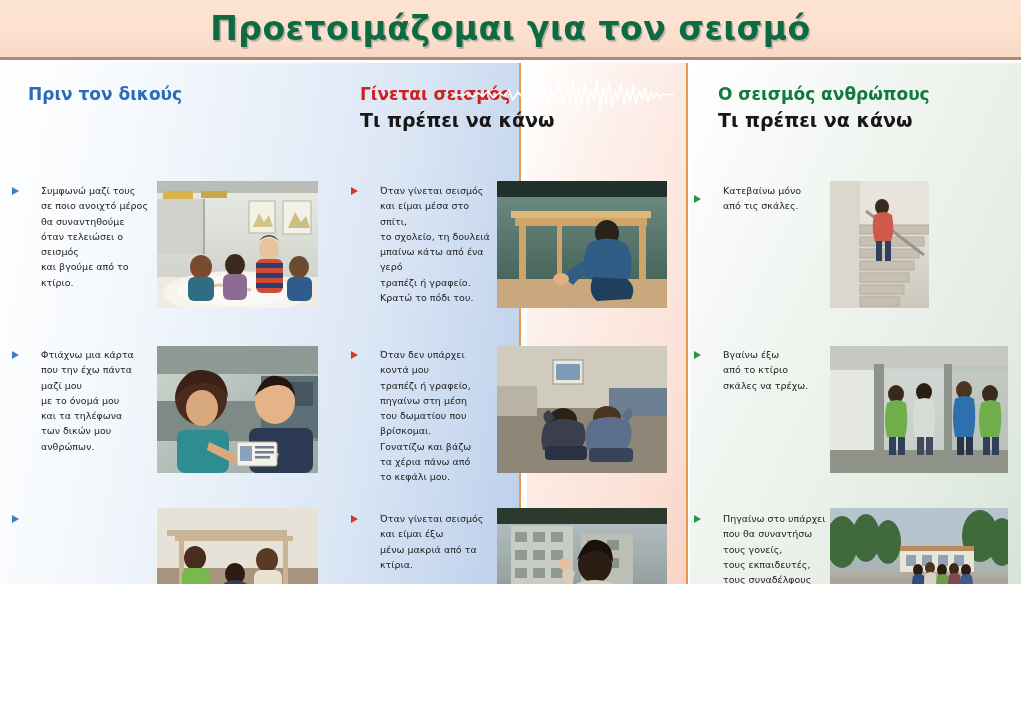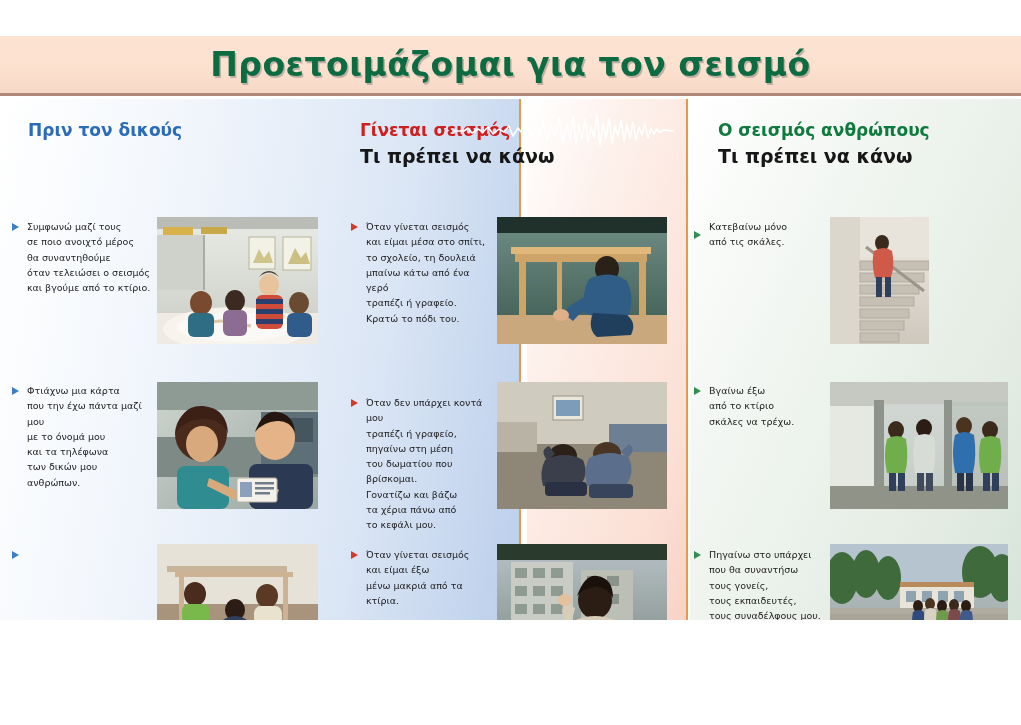--- a/index.html
+++ b/index.html
@@ -8,21 +8,20 @@
     width:1021px;height:725px;
     background:#fff;
     font-family:"DejaVu Sans","Liberation Sans",sans-serif;
     overflow:hidden;
   }
   #poster{
     position:relative;width:1021px;height:584px;
     box-sizing:border-box;
     background:#ffffff;
     overflow:hidden;
-    margin-top:36px;
   }
 
   
   #title-bar{
     position:absolute;left:0;top:0;width:1021px;height:60px;
     background:linear-gradient(180deg,#fde3d2 0%,#fce1cf 55%,#f7d8c6 100%);
     border-bottom:3px solid #b08878;
     display:flex;align-items:center;justify-content:center;
     box-sizing:border-box;
   }
@@ -78,21 +77,21 @@
     margin:0;
   }
 
   
   #seismo{
     position:absolute;left:452px;top:76px;width:222px;height:36px;
     pointer-events:none;
   }
 
   
-  .blk{position:absolute;display:flex;gap:7px;align-items:flex-start;}
+  .blk{position:absolute;display:flex;gap:21px;align-items:flex-start;}
   .bullet{
     flex:0 0 auto;width:8px;height:10px;margin-top:4px;position:relative;
   }
   .bullet i{
     display:block;width:0;height:0;
     border-left:7px solid currentColor;
     border-top:4.5px solid transparent;
     border-bottom:4.5px solid transparent;
   }
   .b-blue{color:#3d7ec4;}
@@ -341,21 +340,21 @@
       <g>
         <ellipse cx="110" cy="52" rx="12" ry="13" fill="#2a2118"></ellipse>
         <path d="M92 62 q22 -10 38 2 q8 16 2 34 q-22 8 -44 -2 q-4 -20 4 -34z" fill="#2f5d86"></path>
         <path d="M92 78 q-18 8 -26 18 l10 8 q10 -12 24 -16z" fill="#2f5d86"></path>
         <ellipse cx="64" cy="98" rx="8" ry="6" fill="#e0b088"></ellipse>
         <path d="M96 96 q-6 16 4 24 l34 -2 q6 -12 -4 -20z" fill="#1f3f5c"></path>
       </g>
     </svg>
   </div>
 
-  <div class="blk" style="left:351px;top:359px;width:140px;">
+  <div class="blk" style="left:351px;top:347px;width:140px;">
     <span class="bullet b-red">
         <i></i>
       </span>
     <span class="btext">Όταν δεν υπάρχει κοντά μου
 τραπέζι ή γραφείο,
 πηγαίνω στη μέση
 του δωματίου που βρίσκομαι.
 Γονατίζω και βάζω
 τα χέρια πάνω από
 το κεφάλι μου.</span>

